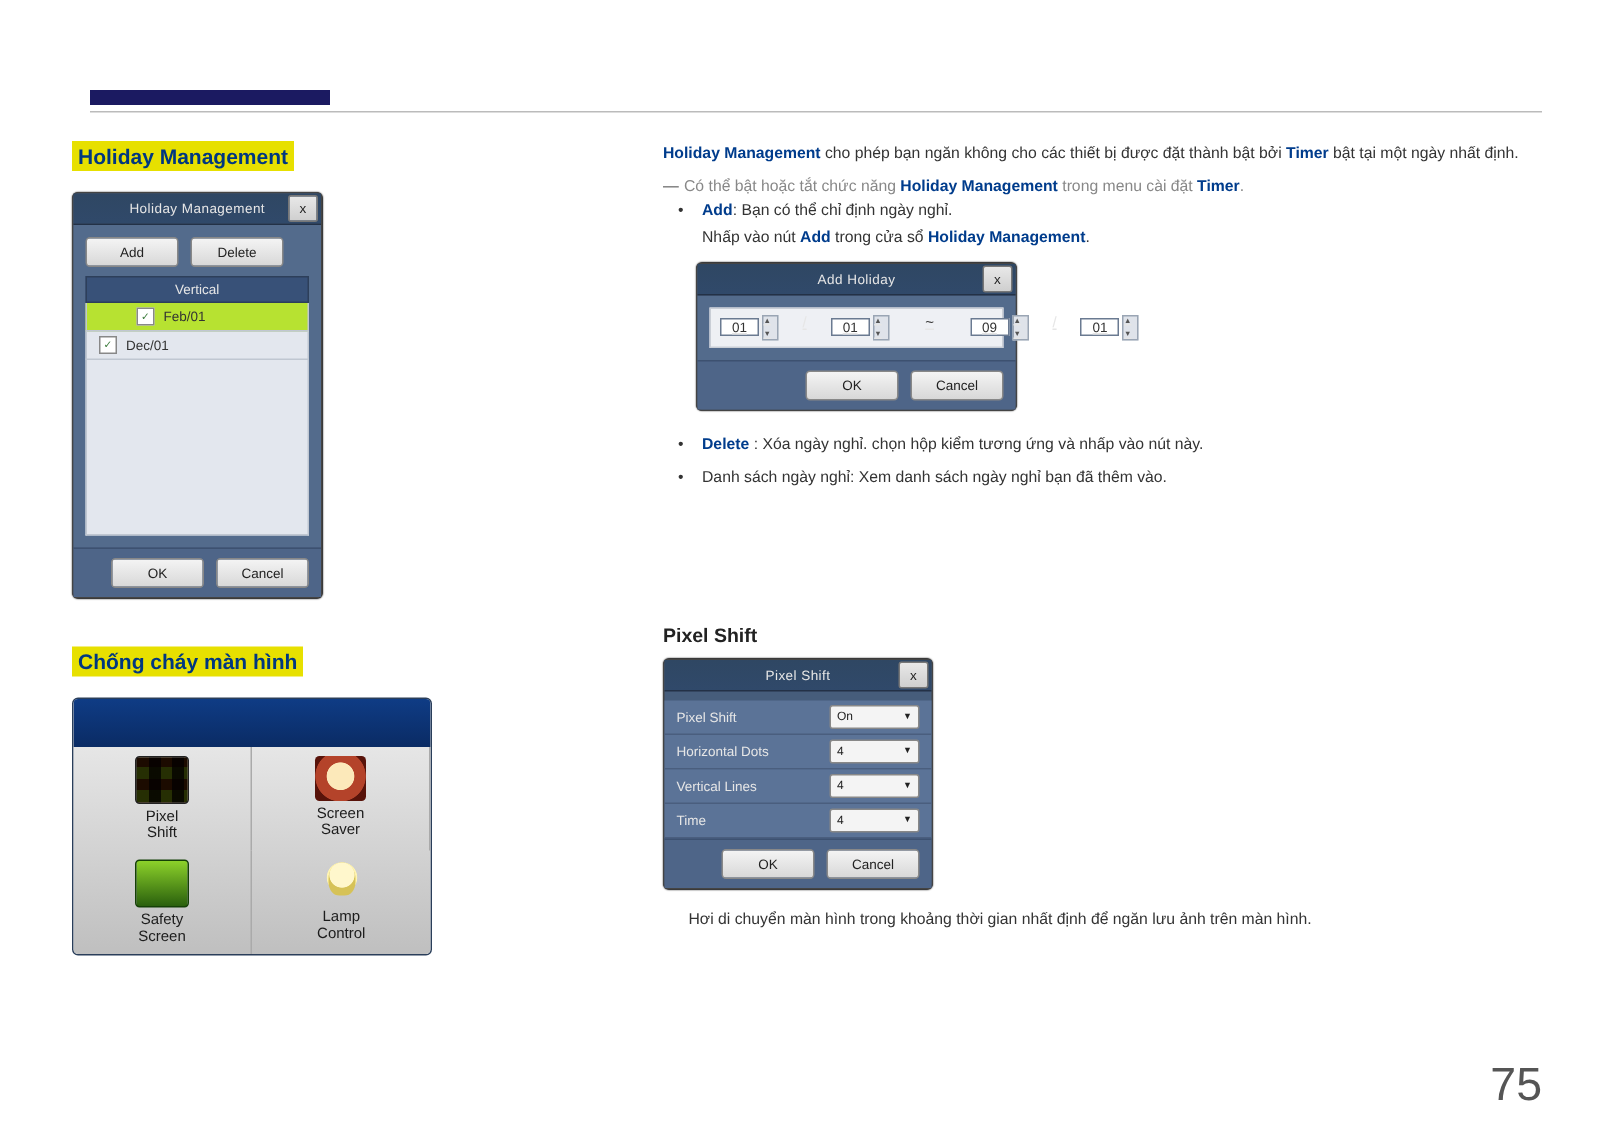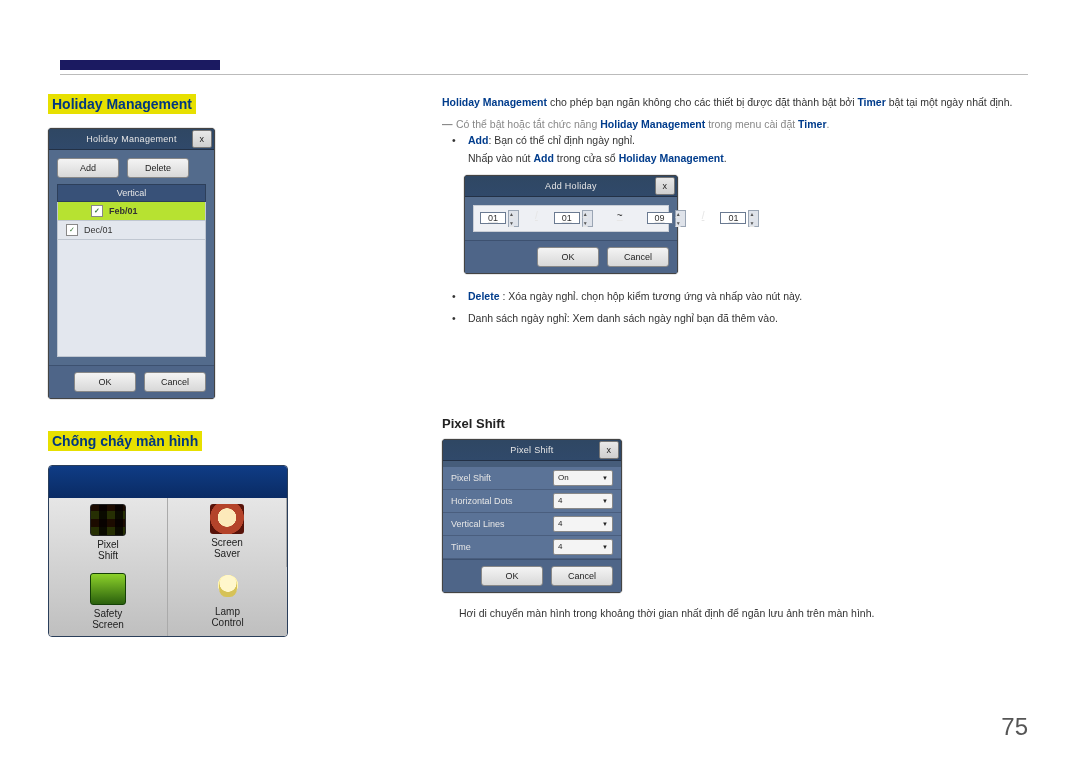--- a/index.html
+++ b/index.html
@@ -163,21 +163,21 @@
   align-items: center;
   gap: 6px;
   background: #e3e7ee;
   color: #333;
   border: 1px solid #c0c7d1;
   border-top: none;
   height: 18px;
   padding: 0 8px;
   font-size: 9px;
 }
-.tbl-row.sel { background: #b7e231; font-weight: bold; padding-left: 33px; }
+.tbl-row.sel { background: #b7e231; font-weight: normal; padding-left: 33px; }
 .tbl-row .chk { width: 10px; height: 10px; border: 1px solid #888; background: #fff; font-size: 7px; display: inline-flex; align-items: center; justify-content: center; color: #3a7a3a; }
 
 
 .date-row {
   display: flex;
   align-items: flex-start;
   gap: 16px;
   background: #eef0f4;
   border: 1px solid #c9ced6;
   padding: 4px 6px;
@@ -287,21 +287,21 @@
   width:18px; height:22px;
   transform:translateX(-50%);
   background: radial-gradient(circle at 50% 38%, #fff7cc 0 50%, #d6c257 53%);
   border-radius: 50% 50% 40% 40%;
 }
 
 .page-number {
   position: absolute;
   right: 52px;
   bottom: 22px;
-  font-size: 24px;
+  font-size: 31px;
   color: #555;
 }
 </style>
 </head>
 <body>
 
 <div class="page">
   <div class="accent-bar"></div>
   <div class="rule"></div>
 

